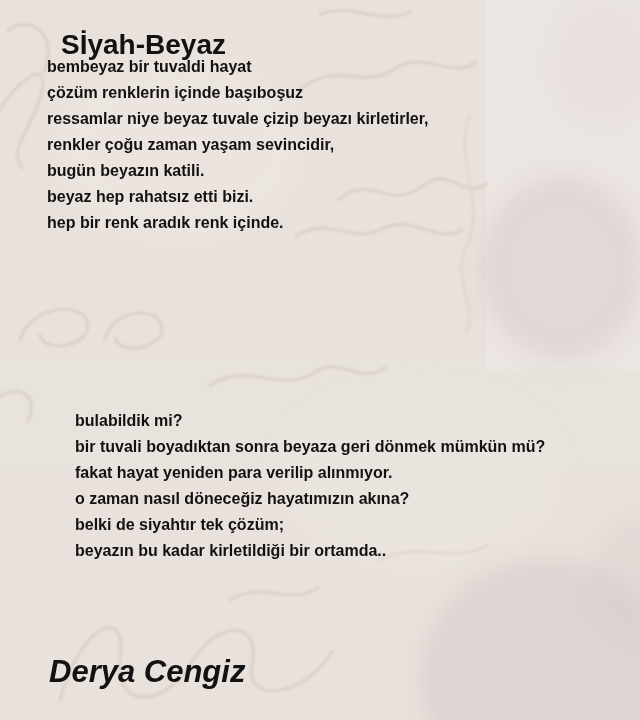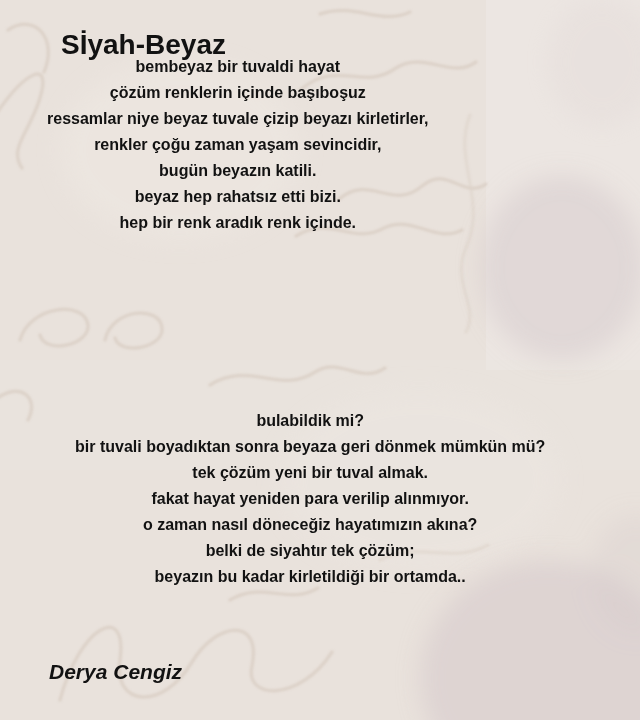--- a/index.html
+++ b/index.html
@@ -33,31 +33,30 @@
     white-space: nowrap;
   }
 
   .stanza {
     position: absolute;
     left: 47px;
     font-size: 16px;
     line-height: 26px;
     font-weight: bold;
     white-space: nowrap;
-    text-align: center;
   }
   .stanza1 { top: 54px; }
   .stanza2 { top: 408px; margin-left: 28px; }
   .line { height: 26px; }
 
   .author {
     position: absolute;
     left: 49px;
     top: 657px;
-    font-size: 21px;
+    font-size: 31px;
     line-height: 30px;
     font-weight: bold;
     font-style: italic;
     white-space: nowrap;
   }
 </style>
 </head>
 <body>
 
 <div class="page">
@@ -112,21 +111,20 @@
     <div class="line">ressamlar niye beyaz tuvale çizip beyazı kirletirler,</div>
     <div class="line">renkler çoğu zaman yaşam sevincidir,</div>
     <div class="line">bugün beyazın katili.</div>
     <div class="line">beyaz hep rahatsız etti bizi.</div>
     <div class="line">hep bir renk aradık renk içinde.</div>
   </div>
 
   <div class="stanza stanza2">
     <div class="line">bulabildik mi?</div>
     <div class="line">bir tuvali boyadıktan sonra beyaza geri dönmek mümkün mü?</div>
-    <div class="line">tek çözüm yeni bir tuval almak.</div>
     <div class="line">fakat hayat yeniden para verilip alınmıyor.</div>
     <div class="line">o zaman nasıl döneceğiz hayatımızın akına?</div>
     <div class="line">belki de siyahtır tek çözüm;</div>
     <div class="line">beyazın bu kadar kirletildiği bir ortamda..</div>
   </div>
 
   <div class="author">Derya Cengiz</div>
 
 </div>
 

